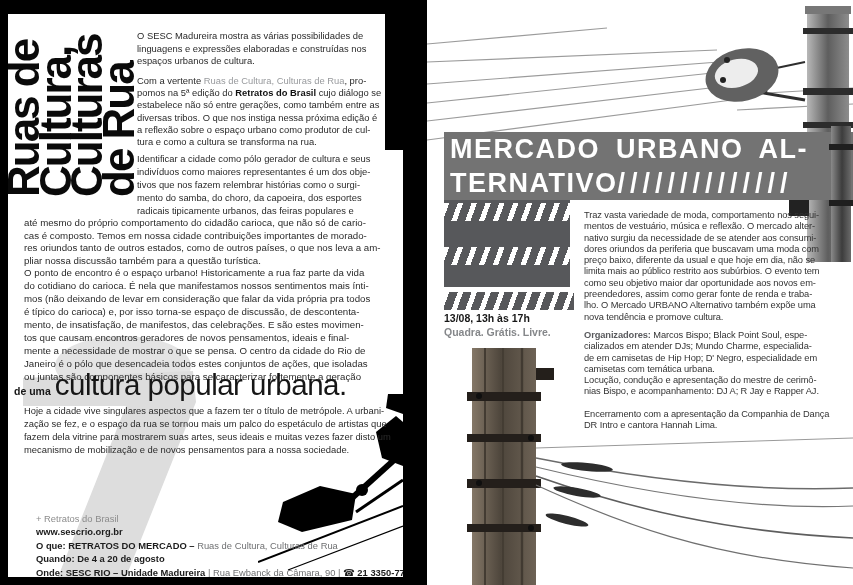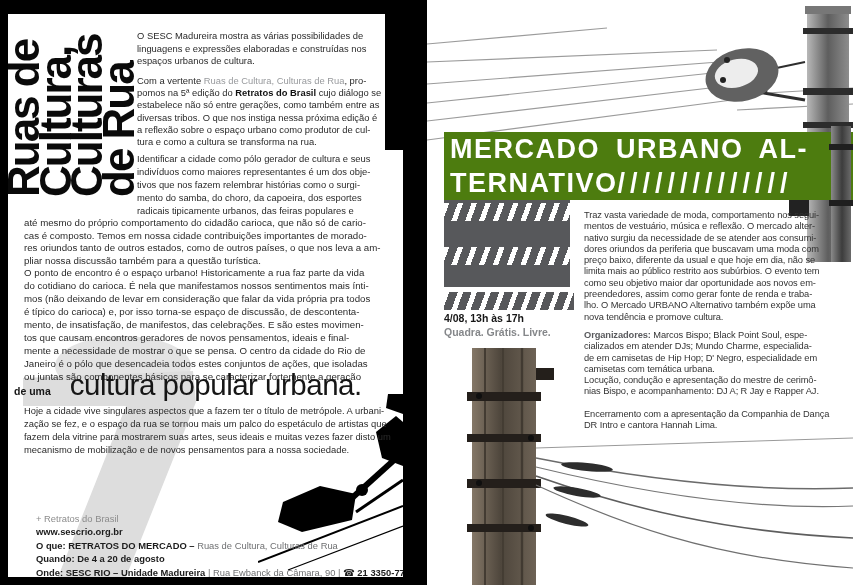--- a/index.html
+++ b/index.html
@@ -26,42 +26,42 @@
   .narrow{left:129px;width:252px;font-size:9.4px;}
   .wide{left:16px;width:382px;font-size:9.7px;}
   #lp-p1{top:16px;line-height:12.5px;}
   #lp-p2{top:61px;line-height:12.2px;}
   #lp-p3a{top:138px;line-height:13px;}
   #lp-p3b{top:203px;line-height:12.6px;}
   #lp-p4{top:252px;line-height:13px;}
   .gray-inline{color:#989a9d;}
   .bold-inline{font-weight:bold;color:#111;}
   #lp-headline{
-    position:absolute;left:6px;top:354px;z-index:3;display:flex;align-items:baseline;gap:19px;color:#161616;
+    position:absolute;left:6px;top:354px;z-index:3;display:flex;align-items:baseline;gap:4px;color:#161616;
   }
   #lp-headline .prefix{font-size:10.5px;font-weight:bold;}
   #lp-headline .main{font-size:29.5px;letter-spacing:-0.5px;}
   #lp-p5{top:390px;left:16px;width:384px;font-size:9.4px;line-height:13px;}
   #lp-footer{position:absolute;left:28px;top:498px;z-index:5;font-size:9.4px;color:#1c1c1c;}
   #lp-footer .fline{height:13.4px;line-height:13.4px;white-space:nowrap;}
   .f-gray{color:#8c8c8c;}
   .f-bold{font-weight:bold;}
   .f-mid{color:#6f7072;}
   
   #watermark-svg{position:absolute;left:0;top:300px;z-index:0;}
   #lamp-silhouette-svg{position:absolute;left:250px;top:380px;z-index:1;}
   
   #right-page{
     position:absolute;left:427px;top:0;width:426px;height:585px;
     background:#fff;overflow:hidden;
   }
   #photo-top-svg{position:absolute;left:0;top:0;z-index:0;}
   #photo-bottom-svg{position:absolute;left:0;top:340px;z-index:0;}
   #title-bars{
-    position:absolute;left:17px;top:132px;width:409px;height:68px;background:#4d7c0f;z-index:2;
+    position:absolute;left:17px;top:132px;width:409px;height:68px;background:#737373;z-index:2;
     color:#fff;font-weight:bold;font-size:27px;letter-spacing:1.5px;padding-left:0;
   }
   .title-line{height:34px;line-height:35px;padding-left:6px;white-space:nowrap;overflow:hidden;word-spacing:7px;}
   .title-line .slashes{letter-spacing:5px;}
   #stripe-block{position:absolute;left:17px;top:200px;width:126px;height:87px;background:#57585b;z-index:2;}
   .stripe-row{position:absolute;left:0;width:100%;height:18px;
     background:repeating-linear-gradient(110deg,#fff 0 5px,rgba(0,0,0,0) 5px 13px);}
   #stripe-row-1{top:3px;} #stripe-row-2{top:47px;}
   #stripe-bar-3{position:absolute;left:17px;top:292px;width:130px;height:18px;background:#57585b;z-index:2;
     background-image:repeating-linear-gradient(110deg,#fff 0 5px,rgba(0,0,0,0) 5px 13px);}
@@ -251,21 +251,21 @@
     <div class="stripe-row" id="stripe-row-1"></div>
     <div class="stripe-row" id="stripe-row-2"></div>
   </div>
   <div id="stripe-bar-3"></div>
 
   <div id="pole-front">
     <div class="band" style="top:18px"></div>
     <div class="band" style="top:74px"></div>
   </div>
 
-  <div id="rp-datetime">4/08, 13h às 17h</div>
+  <div id="rp-datetime">13/08, 13h às 17h</div>
   <div id="rp-admission">Quadra. Grátis. Livre.</div>
 
   <div class="rp-par" id="rp-p1">Traz vasta variedade de moda, comportamento nos segui-
 mentos de vestuário, música e reflexão. O mercado alter-
 nativo surgiu da necessidade de se atender aos consumi-
 dores oriundos da periferia que buscavam uma moda com
 preço baixo, diferente da usual e que hoje em dia, não se
 limita mais ao público restrito aos subúrbios. O evento tem
 como seu objetivo maior dar oportunidade aos novos em-
 preendedores, assim como gerar fonte de renda e traba-

